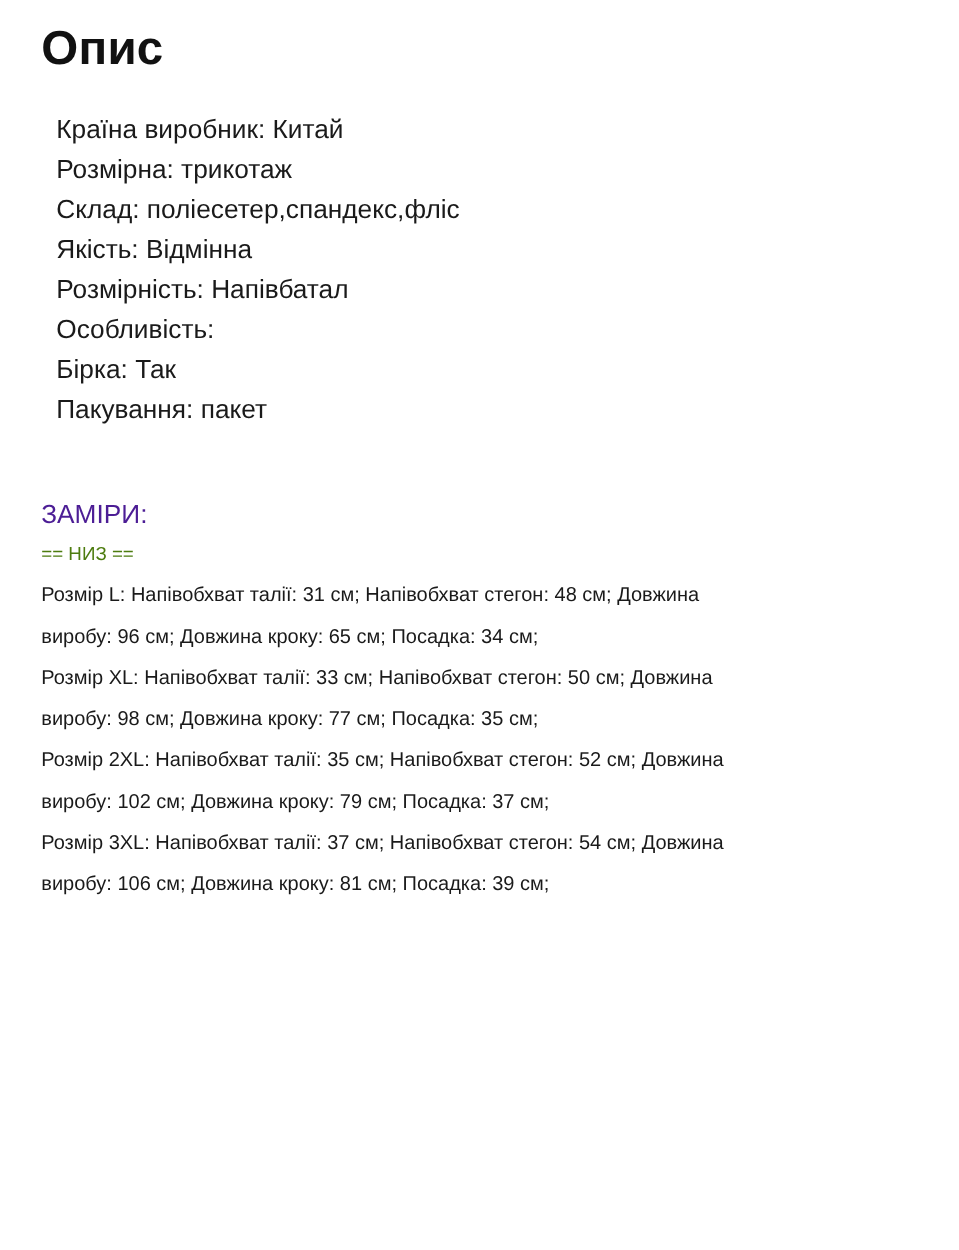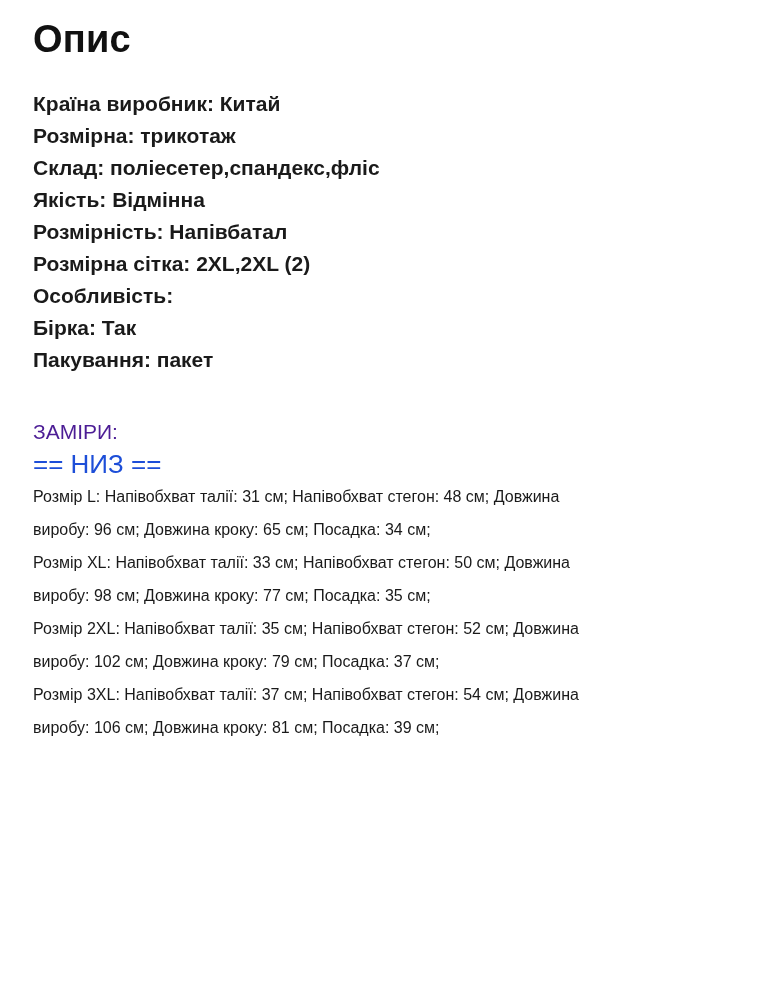--- a/index.html
+++ b/index.html
@@ -25,42 +25,41 @@
   .title {
     font-size: 38px;
     font-weight: 700;
     letter-spacing: 0.2px;
     line-height: 1.15;
     margin: 0 0 26px 0;
     color: #111111;
   }
   .spec-list {
     list-style: none;
-    margin: 0;
+    margin: 12px;
     padding: 0;
-    font-weight: bold;
   }
   .spec-list li {
     font-size: 21px;
     line-height: 32px;
     color: #1a1a1a;
     white-space: pre-wrap;
   }
   .gap {
     height: 40px;
   }
   .measure-head {
     font-size: 21px;
     line-height: 32px;
     color: #4c1d95;
   }
   .measure-sub {
-    font-size: 26px;
+    font-size: 15px;
     line-height: 32px;
-    color: #1d4ed8;
+    color: #4d7c0f;
   }
   .measure-block {
     font-size: 16px;
     line-height: 33px;
     color: #1a1a1a;
     margin: 0;
     max-width: 700px;
   }
 </style>
 </head>
@@ -69,21 +68,20 @@
 <div class="page">
 
   <h1 class="title">Опис</h1>
 
   <ul class="spec-list">
     <li>Країна виробник: Китай</li>
     <li>Розмірна: трикотаж</li>
     <li>Склад: поліесетер,спандекс,фліс</li>
     <li>Якість: Відмінна</li>
     <li>Розмірність: Напівбатал</li>
-    <li>Розмірна сітка: 2XL,2XL (2)</li>
     <li>Особливість:</li>
     <li>Бірка: Так</li>
     <li>Пакування: пакет</li>
   </ul>
 
   <div class="gap"></div>
 
   <div class="measure-head">ЗАМІРИ:</div>
   <div class="measure-sub">== НИЗ ==</div>
 

